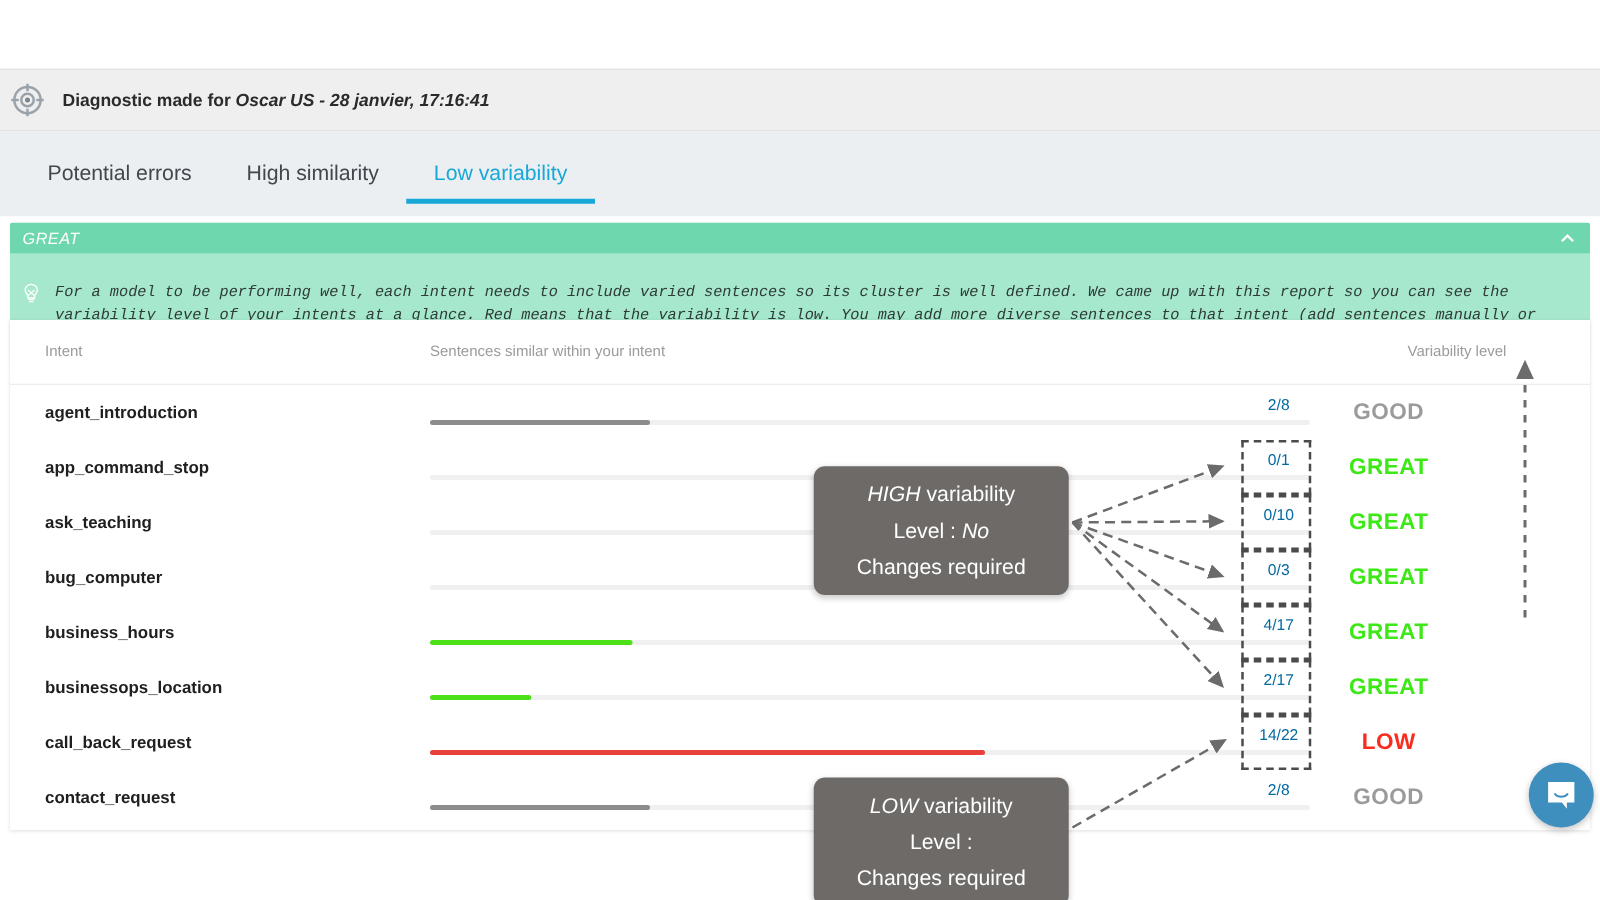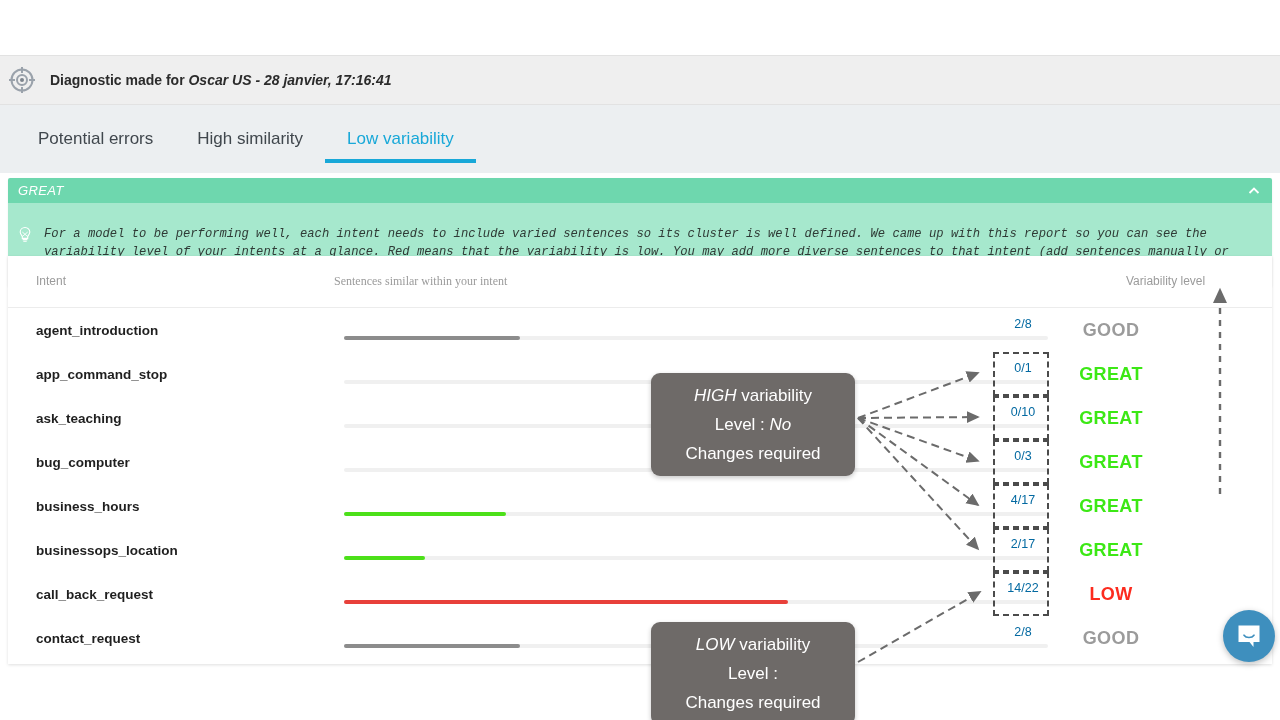--- a/index.html
+++ b/index.html
@@ -107,21 +107,21 @@
     position: relative;
     height: 51px;
     border-bottom: 1px solid #ececec;
   }
   .th {
     position: absolute; top: 18px;
     font-size: 12px; color: #9b9b9b;
     white-space: nowrap;
   }
   .th-intent { left: 28px; }
-  .th-sent { left: 326px; font-family: Liberation Serif, serif; }
+  .th-sent { left: 336px; }
   .th-var { left: 1118px; }
 
   .row {
     position: relative;
     height: 44px;
   }
   .intent-name {
     position: absolute; left: 28px; top: 50%;
     transform: translateY(-50%);
     font-size: 13.5px; font-weight: bold; color: #1f1f1f;

